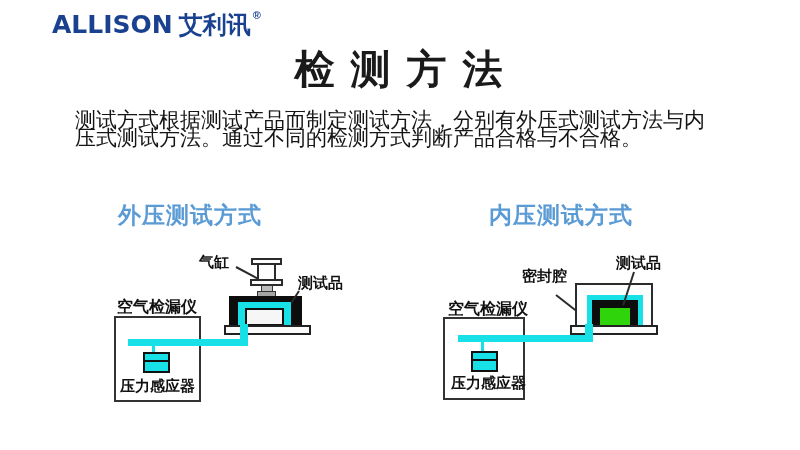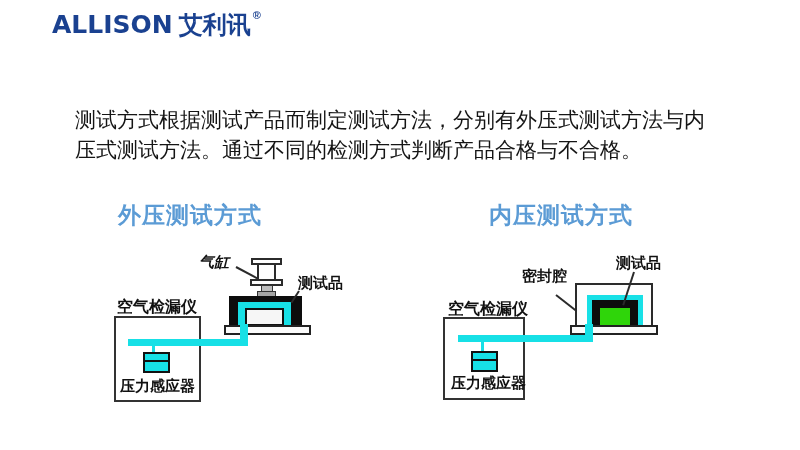--- a/index.html
+++ b/index.html
@@ -16,21 +16,21 @@
   .page-title{
     position:absolute;left:0;top:42px;width:800px;text-align:center;
     font-family:"Liberation Serif","DejaVu Serif",serif;font-weight:bold;
     font-size:40px;color:#1a1a1a;letter-spacing:3px;
   }
   
   .intro{position:absolute;left:75px;width:660px;
     font-family:"Liberation Serif","DejaVu Serif",serif;
     font-size:21px;color:#151515;letter-spacing:0px;white-space:nowrap;}
   .intro.l1{top:106px;}
-  .intro.l2{top:136px;}
+  .intro.l2{top:124px;}
   
   .sec-heading{position:absolute;font-size:23px;font-weight:bold;color:var(--heading-blue);letter-spacing:1px;white-space:nowrap;}
   .sec-heading.left{left:118px;top:200px;}
   .sec-heading.right{left:489px;top:200px;}
   
   .abs{position:absolute;box-sizing:border-box;}
   .outline{border:2px solid #2b2b2b;background:#fdfdfd;}
   .dlabel{position:absolute;font-size:15px;font-weight:bold;color:#111;white-space:nowrap;z-index:9;}
   .leader{position:absolute;height:2px;background:#2b2b2b;transform-origin:0 50%;z-index:8;}
   .tube{background:var(--tube-cyan);position:absolute;z-index:6;}
@@ -42,20 +42,21 @@
 </style>
 </head>
 <body>
 
 <div class="slide">
 
   <div class="logo">
     <span class="brand">ALLISON</span><span class="cjk">艾利讯</span><span class="reg">®</span>
   </div>
 
+  <div class="page-title">检 测 方 法</div>
 
   <div class="intro l1">测试方式根据测试产品而制定测试方法，分别有外压式测试方法与内</div>
   <div class="intro l2">压式测试方法。通过不同的检测方式判断产品合格与不合格。</div>
 
   <div class="sec-heading left">外压测试方式</div>
   <div class="sec-heading right">内压测试方式</div>
 
   <div>
 
     <div class="abs outline" style="left:251px;top:258px;width:31px;height:7px;"></div>
@@ -71,21 +72,21 @@
 
     <div class="tube" style="left:240px;top:324px;width:8px;height:22px;"></div>
     <div class="tube" style="left:128px;top:339px;width:119px;height:7px;"></div>
 
     <div class="abs" style="left:114px;top:316px;width:87px;height:86px;border:2px solid #333;"></div>
     <div class="tube" style="left:152px;top:344px;width:3px;height:9px;"></div>
     <div class="sensor" style="left:143px;top:352px;width:23px;height:17px;">
         <div class="divider"></div>
       </div>
 
-    <div class="dlabel" style="left:199px;top:253px;font-style:italic;">气缸</div>
+    <div class="dlabel" style="left:199px;top:253px;">气缸</div>
     <div class="leader" style="left:236px;top:266px;width:24px;transform:rotate(28deg);"></div>
     <div class="dlabel" style="left:298px;top:274px;">测试品</div>
     <div class="leader" style="left:299px;top:290px;width:14px;transform:rotate(123deg);"></div>
     <div class="dlabel" style="left:117px;top:297px;font-size:16px;">空气检漏仪</div>
     <div class="dlabel" style="left:120px;top:377px;">压力感应器</div>
   </div>
 
   <div>
 
     <div class="abs outline" style="left:575px;top:283px;width:78px;height:45px;"></div>

